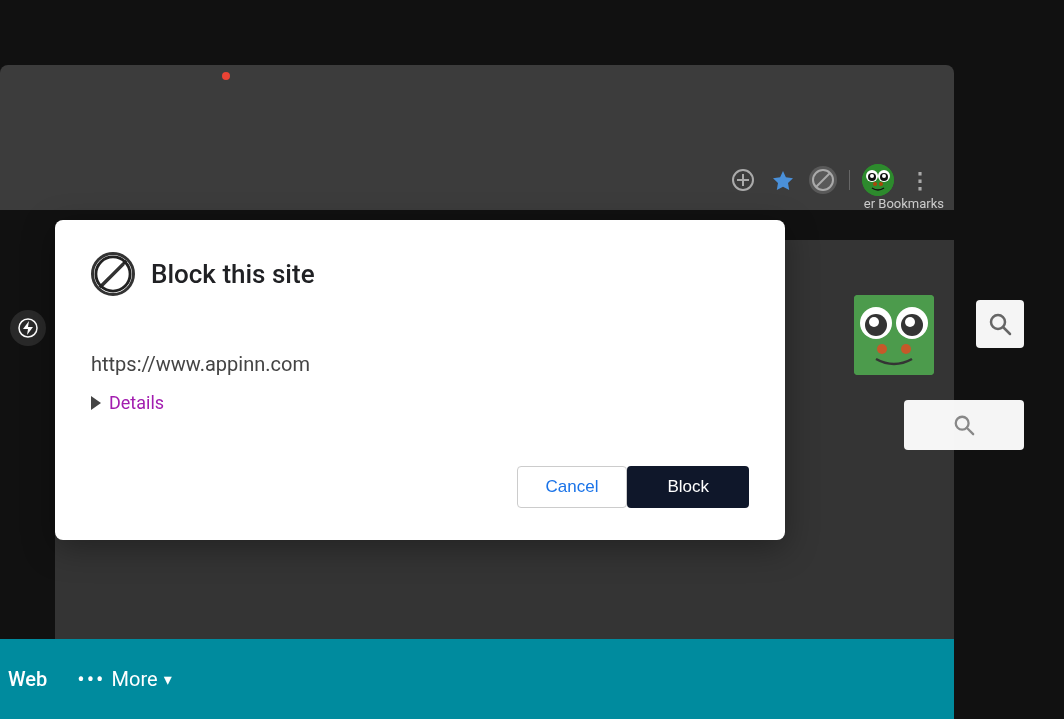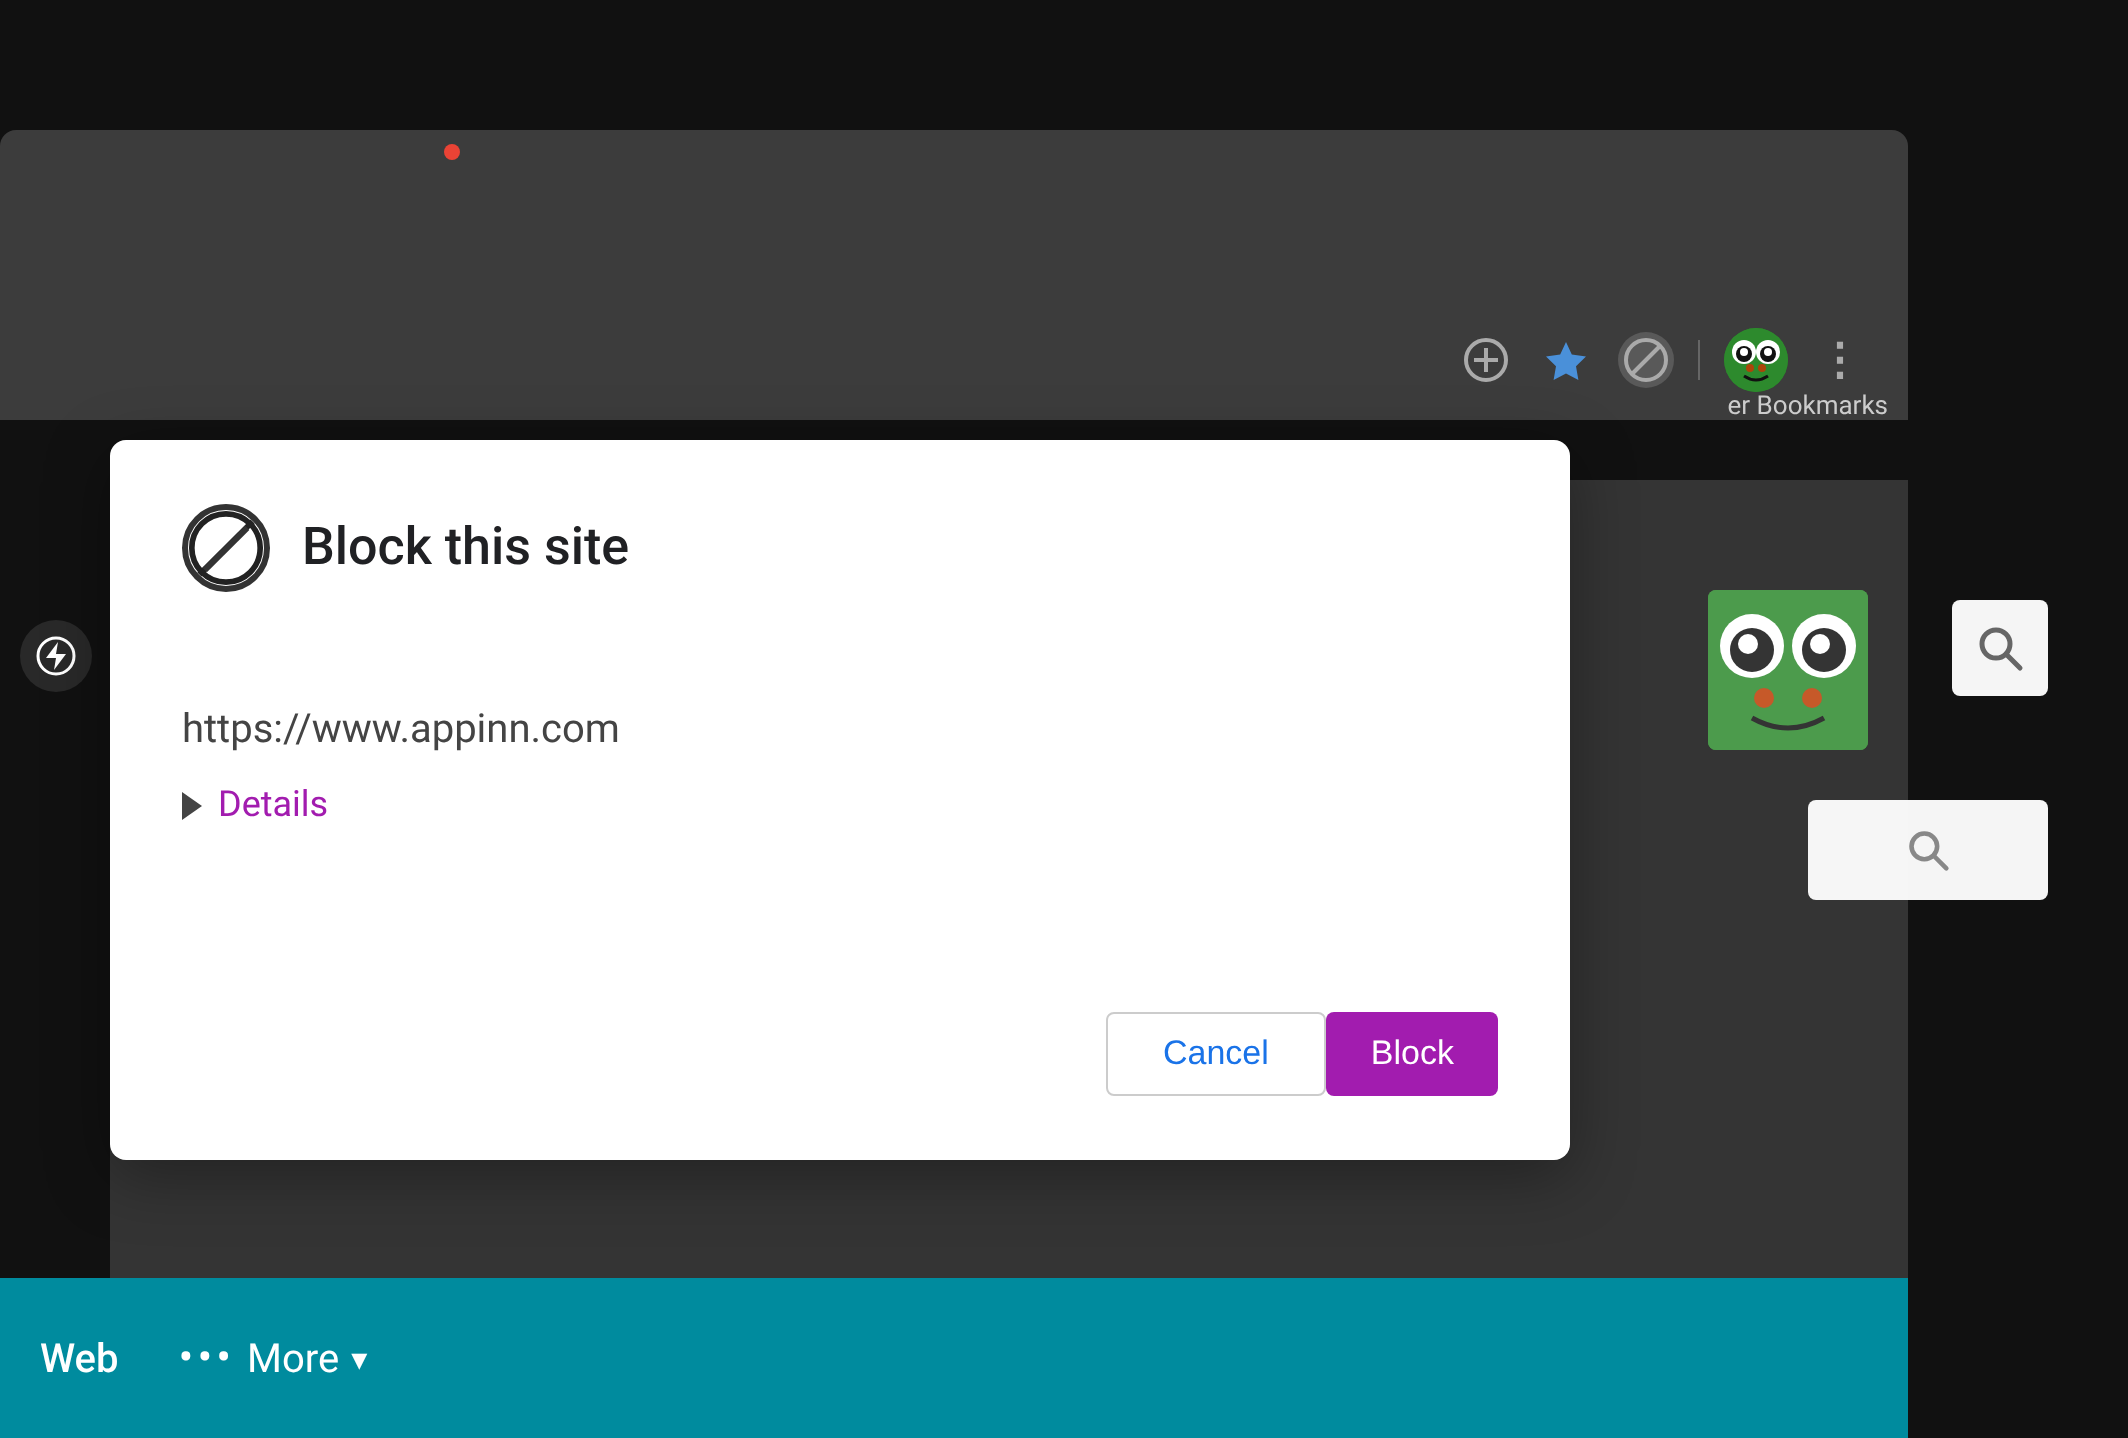--- a/index.html
+++ b/index.html
@@ -133,21 +133,21 @@
     
     .bottom-bar {
       position: absolute;
       bottom: 0;
       left: 0;
       right: 110px;
       height: 80px;
       background: #008b9e;
       display: flex;
       align-items: center;
-      padding: 0 20px;
+      padding: 0 8px;
       gap: 30px;
     }
 
     .bottom-bar-text {
       color: #fff;
       font-size: 20px;
       font-weight: 500;
     }
 
     .bottom-bar-more {
@@ -176,21 +176,21 @@
       width: 730px;
       height: 320px;
     }
 
     .modal-dialog {
       background: #fff;
       border-radius: 8px;
       box-shadow: 0 8px 32px rgba(0,0,0,0.35);
       padding: 32px 36px;
       width: 730px;
-      height: 360px;
+      height: 320px;
       display: flex;
       flex-direction: column;
       gap: 16px;
     }
 
     .modal-title-row {
       display: flex;
       align-items: center;
       gap: 16px;
     }
@@ -260,25 +260,25 @@
       font-size: 17px;
       border: 1px solid #ccc;
       border-radius: 4px;
       background: #fff;
       color: #1a73e8;
       cursor: pointer;
       font-weight: 500;
     }
 
     .btn-block {
-      padding: 10px 22px;
+      padding: 10px 40px;
       font-size: 17px;
       border: none;
       border-radius: 4px;
-      background: #a21caf;
+      background: #0f172a;
       color: #fff;
       cursor: pointer;
       font-weight: 500;
     }
 
     
     .red-dot {
       position: absolute;
       top: 72px;
       left: 222px;

